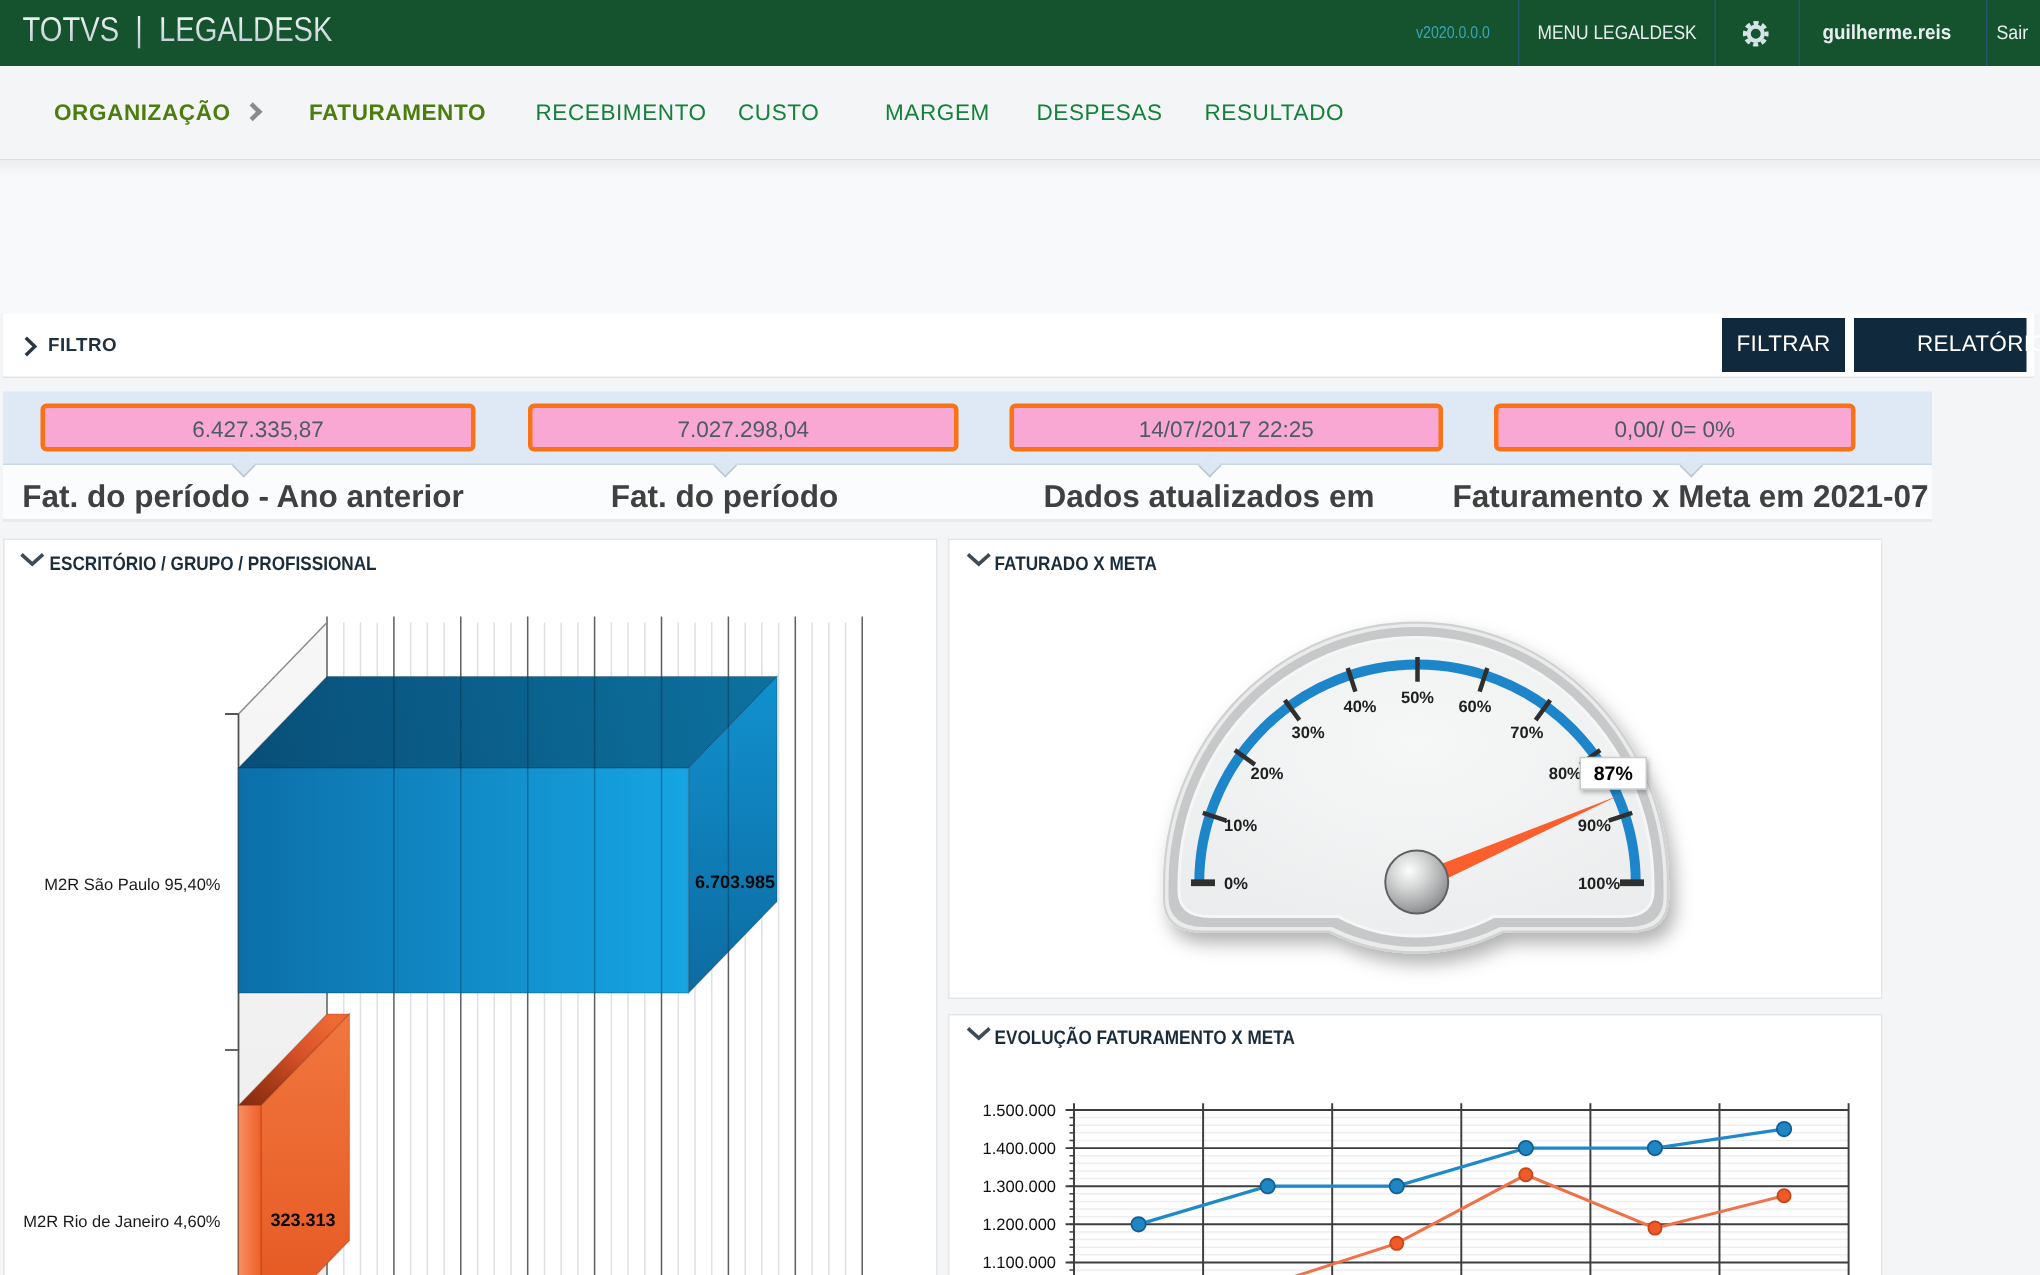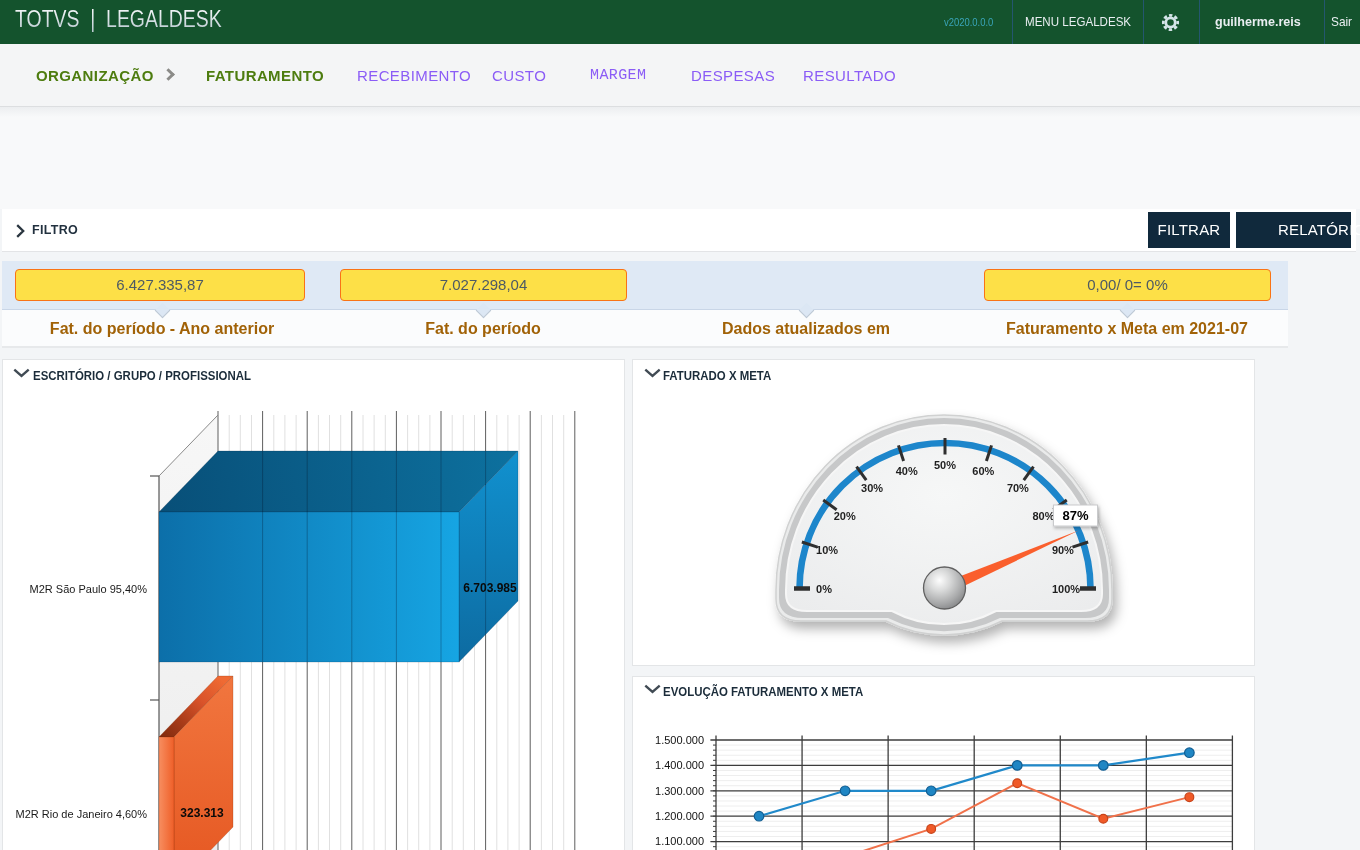--- a/index.html
+++ b/index.html
@@ -10,37 +10,37 @@
 
 
 #hdr { left:0; top:0; width:1360px; height:44px; background:#14532d; }
 #hdr .logo { left:15px; top:0; line-height:38px; font-size:23px; background:linear-gradient(#eef2f4 30%, #a8bcc4); -webkit-background-clip:text; background-clip:text; color:transparent; transform:scaleX(0.845); transform-origin:left center; }
 #hdr .sep { top:0; width:1px; height:44px; background:#24566f; }
 #hdr .it { top:0; line-height:44px; font-size:13px; color:#e9eef1; white-space:nowrap; transform-origin:left center; }
 
 #nav { left:0; top:44px; width:1360px; height:63px; background:#f4f5f6; border-bottom:1px solid #dcdee0; }
 #nav .it { top:0; line-height:63px; font-size:15px; letter-spacing:0.4px; white-space:nowrap; }
 #nav .on { color:#4d7c0f; font-weight:bold; }
-#nav .off { color:#8b5cf6; }
+#nav .off { color:#15803d; }
 .chev-r { display:inline-block; width:9px; height:9px; border-top:3px solid #8b8b88; border-right:3px solid #8b8b88; transform:rotate(45deg); }
 
 
 #zone1 { left:0; top:107px; width:1360px; height:102px; background:linear-gradient(#eceef0, #f8f9fa 10px); }
 #zone2 { left:0; top:209px; width:1360px; height:641px; background:#f3f5f7; }
 
 
 #fbar { left:2px; top:209px; width:1354px; height:43px; background:#fff; border-bottom:1px solid #e3e4e6; }
 .btn { top:212px; height:36px; background:#10293c; color:#fff; font-size:15px; text-align:center; line-height:36px; letter-spacing:0.2px; }
 
 
 #strip { left:2px; top:261px; width:1286px; height:49px; background:#dfe9f5; border-bottom:1px solid #c9d6e7; }
 .notch { top:304.5px; width:11px; height:11px; background:#dce7f4; border-right:1px solid #bdc7d3; border-bottom:1px solid #bdc7d3; transform:rotate(45deg); z-index:3; }
 #lblrow { left:2px; top:310px; width:1286px; height:38px; background:#fbfcfd; border-bottom:2px solid #e7e9eb; }
-.inp { top:269px; height:32px; background:#fde047; border:1px solid #f97316; border-radius:4px; text-align:center; line-height:30px; font-size:15px; color:#4e5a64; z-index:4; }
-.blbl { top:320px; font-size:16px; font-weight:bold; color:#a16207; white-space:nowrap; transform:translateX(-50%); z-index:4; }
+.inp { top:269px; height:32px; background:#f9a8d4; border:3px solid #f97316; border-radius:4px; text-align:center; line-height:30px; font-size:15px; color:#4e5a64; z-index:4;margin-left:12px; }
+.blbl { top:320px; font-size:21px; font-weight:bold; color:#404040; white-space:nowrap; transform:translateX(-50%); z-index:4; }
 
 
 .panel { background:#fff; border:1px solid #e3e5e7; }
 .ptitle { position:absolute; left:33px; top:368px; font-size:13px; font-weight:bold; color:#1b2c3a; white-space:nowrap; transform:scaleX(0.88); transform-origin:left center; }
 .pchev { position:absolute; }
 </style>
 </head>
 <body>
 <div id="page">
 
@@ -61,21 +61,21 @@
     <div class="sep abs" style="left:1324px;"></div>
     <div class="it abs" style="left:1331px; transform:scaleX(0.91);">Sair</div>
   </div>
 
   <div id="nav" class="abs">
     <div class="it on abs" style="left:36px;">ORGANIZAÇÃO</div>
     <span class="chev-r abs" style="left:164px; top:26px;"></span>
     <div class="it on abs" style="left:206px;">FATURAMENTO</div>
     <div class="it off abs" style="left:357px;">RECEBIMENTO</div>
     <div class="it off abs" style="left:492px;">CUSTO</div>
-    <div class="it off abs" style="left:590px;font-family:Liberation Mono, monospace;">MARGEM</div>
+    <div class="it off abs" style="left:590px;">MARGEM</div>
     <div class="it off abs" style="left:691px;">DESPESAS</div>
     <div class="it off abs" style="left:803px;">RESULTADO</div>
   </div>
 
   <div id="zone1" class="abs"></div>
   <div id="zone2" class="abs"></div>
 
   <div id="fbar" class="abs"></div>
   <svg class="abs" style="left:16px; top:224px; z-index:5;" width="9" height="14" viewBox="0 0 9 14">
     <polyline points="1.2,1.2 7.2,7 1.2,12.8" stroke="#2b3640" stroke-width="2.3" fill="none"></polyline>
@@ -85,21 +85,22 @@
   <div class="btn abs" style="left:1236px; width:115px;padding-left:42px;">RELATÓRIOS</div>
 
   <div id="strip" class="abs"></div>
   <div id="lblrow" class="abs"></div>
   <div class="notch abs" style="left:156.5px;"></div>
   <div class="notch abs" style="left:478px;"></div>
   <div class="notch abs" style="left:800.5px;"></div>
   <div class="notch abs" style="left:1122px;"></div>
   <div class="inp abs" style="left:15px;  width:290px;">6.427.335,87</div>
   <div class="inp abs" style="left:340px; width:287px;">7.027.298,04</div>
-  <div class="inp abs" style="left:984px; width:287px;">0,00/ 0= 0%</div>
+  <div class="inp abs" style="left:661px; width:289px;">14/07/2017 22:25</div>
+  <div class="inp abs" style="left:984px; width:241px;">0,00/ 0= 0%</div>
   <div class="blbl abs" style="left:162px;">Fat. do período - Ano anterior</div>
   <div class="blbl abs" style="left:483px;">Fat. do período</div>
   <div class="blbl abs" style="left:806px;">Dados atualizados em</div>
   <div class="blbl abs" style="left:1127px;">Faturamento x Meta em 2021-07</div>
 
   <div class="panel abs" style="left:2px; top:359px; width:623px; height:494px;"></div>
   <svg class="pchev" style="left:13px; top:368px;" width="17" height="10" viewBox="0 0 17 10">
     <polyline points="1.3,1.6 8.5,8.0 15.7,1.6" stroke="#414b54" stroke-width="2.4" fill="none"></polyline>
   </svg>
   <div class="ptitle" style="left:33px;">ESCRITÓRIO / GRUPO / PROFISSIONAL</div>

